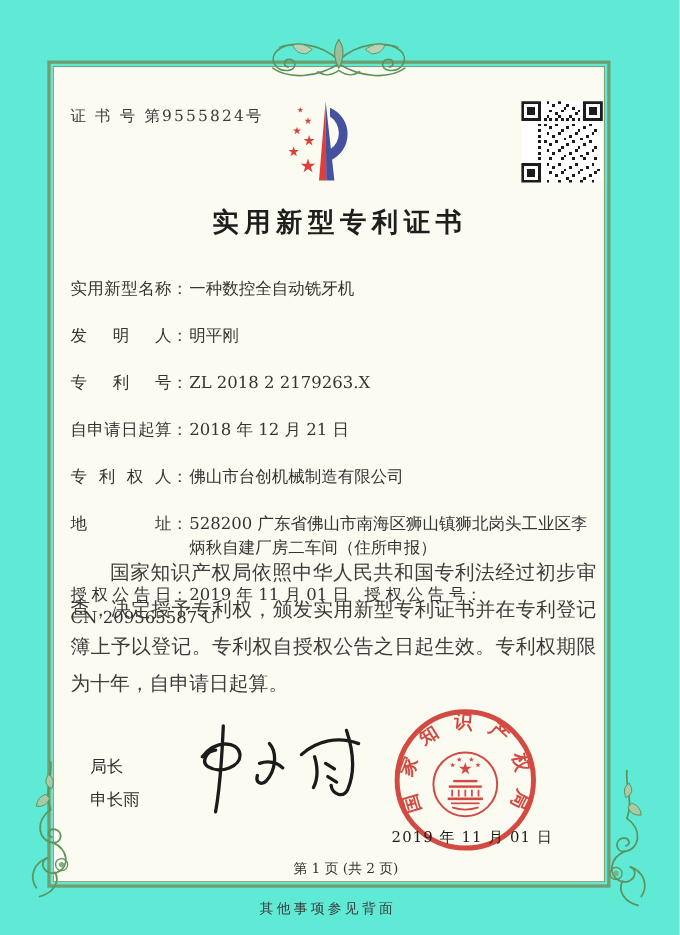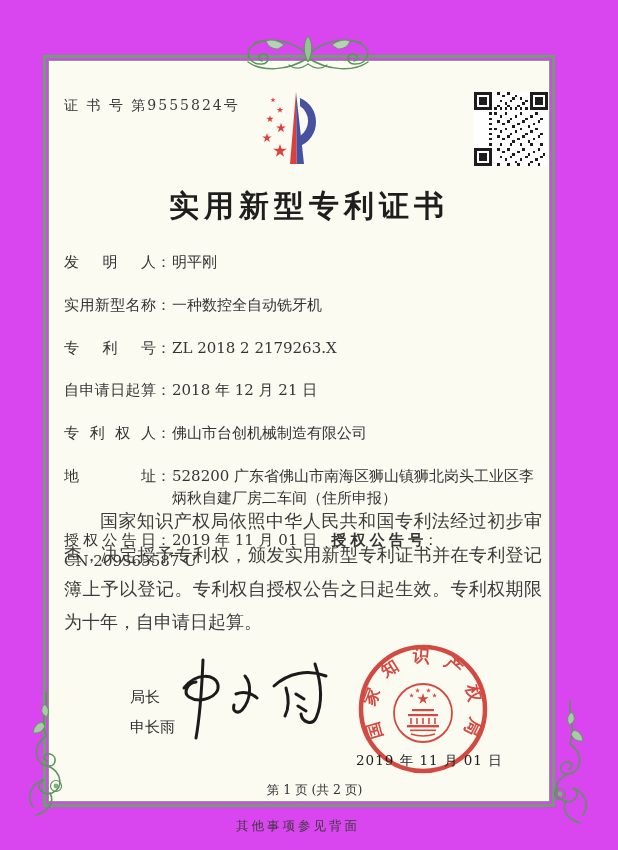--- a/index.html
+++ b/index.html
@@ -1,48 +1,48 @@
 <!DOCTYPE html>
 <html><head>
 <meta charset="utf-8">
 <style>
   * { margin:0; padding:0; box-sizing:border-box; }
   body { background:#ffffff; font-family:"DejaVu Serif","Liberation Serif",serif; }
-  .page { position:relative; width:618px; height:850px; background:#d946ef; overflow:hidden; color:#2b2b2b; }
+  .page { position:relative; width:618px; height:850px; background:#5eead4; overflow:hidden; color:#2b2b2b; }
 
   
   .frame-outer { position:absolute; left:43px; top:55px; width:512px; height:752px;
                  border:3px solid #6f9f70; z-index:0; }
   .frame-inner { position:absolute; left:2px; top:2px; right:2px; bottom:2px;
                  border:1px solid #7aa57a; background:#fcfbf2; }
 
   .abs { position:absolute; }
 
   .cert-no { left:64px; top:97px; font-size:14px; letter-spacing:2px; color:#3a3a3a; z-index:2; }
 
   .logo { left:246px; top:84px; width:124px; height:94px; z-index:2; }
   .qr   { left:474px; top:92px; width:74px; height:74px; z-index:2; }
 
-  .title { left:0; right:0; top:186px; text-align:center; font-size:30px; font-weight:600;
+  .title { left:0; right:0; top:186px; text-align:center; font-size:24px; font-weight:600;
            letter-spacing:5px; color:#1e1e1e; z-index:2; }
 
   .fields { left:64px; top:252px; width:484px; font-size:15px; color:#343434; z-index:2; }
   .row { margin-bottom:21px; line-height:1.35; }
   .lbl { display:inline-block; width:92px; text-align:justify; text-align-last:justify;
          text-justify:inter-character; vertical-align:top; }
   .colon { display:inline-block; width:16px; vertical-align:top; }
   .val { display:inline-block; width:372px; vertical-align:top; line-height:1.45; }
   .val-plain { display:inline-block; vertical-align:top; }
-  .lbl2 { margin-left:14px;font-weight:bold; }
+  .lbl2 { margin-left:14px; }
 
   .paras { left:64px; top:504px; width:478px; font-size:18px; line-height:1.88;
            color:#3c3c3c; text-align:justify; z-index:2; }
   .paras p { text-indent:2em; }
 
-  .signoff { left:82px; top:682px; font-size:15px; line-height:2.0; color:#2d2d2d; z-index:2;margin-left:48px; }
+  .signoff { left:82px; top:682px; font-size:15px; line-height:2.0; color:#2d2d2d; z-index:2; }
   .signature { left:148px; top:652px; width:205px; height:100px; z-index:2; }
 
   .seal { left:352px; top:638px; width:142px; height:142px; z-index:1; opacity:.92; }
   .seal-date { left:356px; top:752px; font-size:13.5px; letter-spacing:1px; color:#1c1c1c; z-index:3; }
 
   .page-num { left:11px; right:0; top:782px; text-align:center; font-size:12.5px; color:#333; z-index:2; }
   .back-note { left:236px; top:818px; font-size:12.5px; letter-spacing:3px; color:#3a3a3a; z-index:2; }
 
   .flourish-top { left:206px; top:34px; width:204px; height:40px; z-index:2; }
   .vine-left  { left:22px; top:692px; width:56px; height:126px; z-index:2; }
@@ -147,24 +147,24 @@
                M21,24h1v1h-1z M23,23h1v1h-1z M25,22h1v1h-1z M27,24h1v1h-1z M10,25h1v1h-1z M12,26h1v1h-1z M14,25h1v1h-1z
                M16,27h1v1h-1z M18,26h1v1h-1z M20,25h1v1h-1z M22,27h1v1h-1z M24,26h1v1h-1z M26,25h1v1h-1z M9,28h1v1h-1z
                M13,28h1v1h-1z M17,28h1v1h-1z M21,28h1v1h-1z M25,28h1v1h-1z"></path>
     </g>
   </svg>
 
   <div class="abs title">实用新型专利证书</div>
 
   <div class="abs fields">
     <div class="row">
+      <span class="lbl">实用新型名称</span><span class="colon">：</span><span class="val">一种数控全自动铣牙机</span>
+    </div>
+    <div class="row">
       <span class="lbl">发明人</span><span class="colon">：</span><span class="val">明平刚</span>
-    </div>
-    <div class="row">
-      <span class="lbl">实用新型名称</span><span class="colon">：</span><span class="val">一种数控全自动铣牙机</span>
     </div>
     <div class="row">
       <span class="lbl">专利号</span><span class="colon">：</span><span class="val">ZL 2018 2 2179263.X</span>
     </div>
     <div class="row">
       <span class="lbl">自申请日起算</span><span class="colon">：</span><span class="val">2018 年 12 月 21 日</span>
     </div>
     <div class="row">
       <span class="lbl">专利权人</span><span class="colon">：</span><span class="val">佛山市台创机械制造有限公司</span>
     </div>

